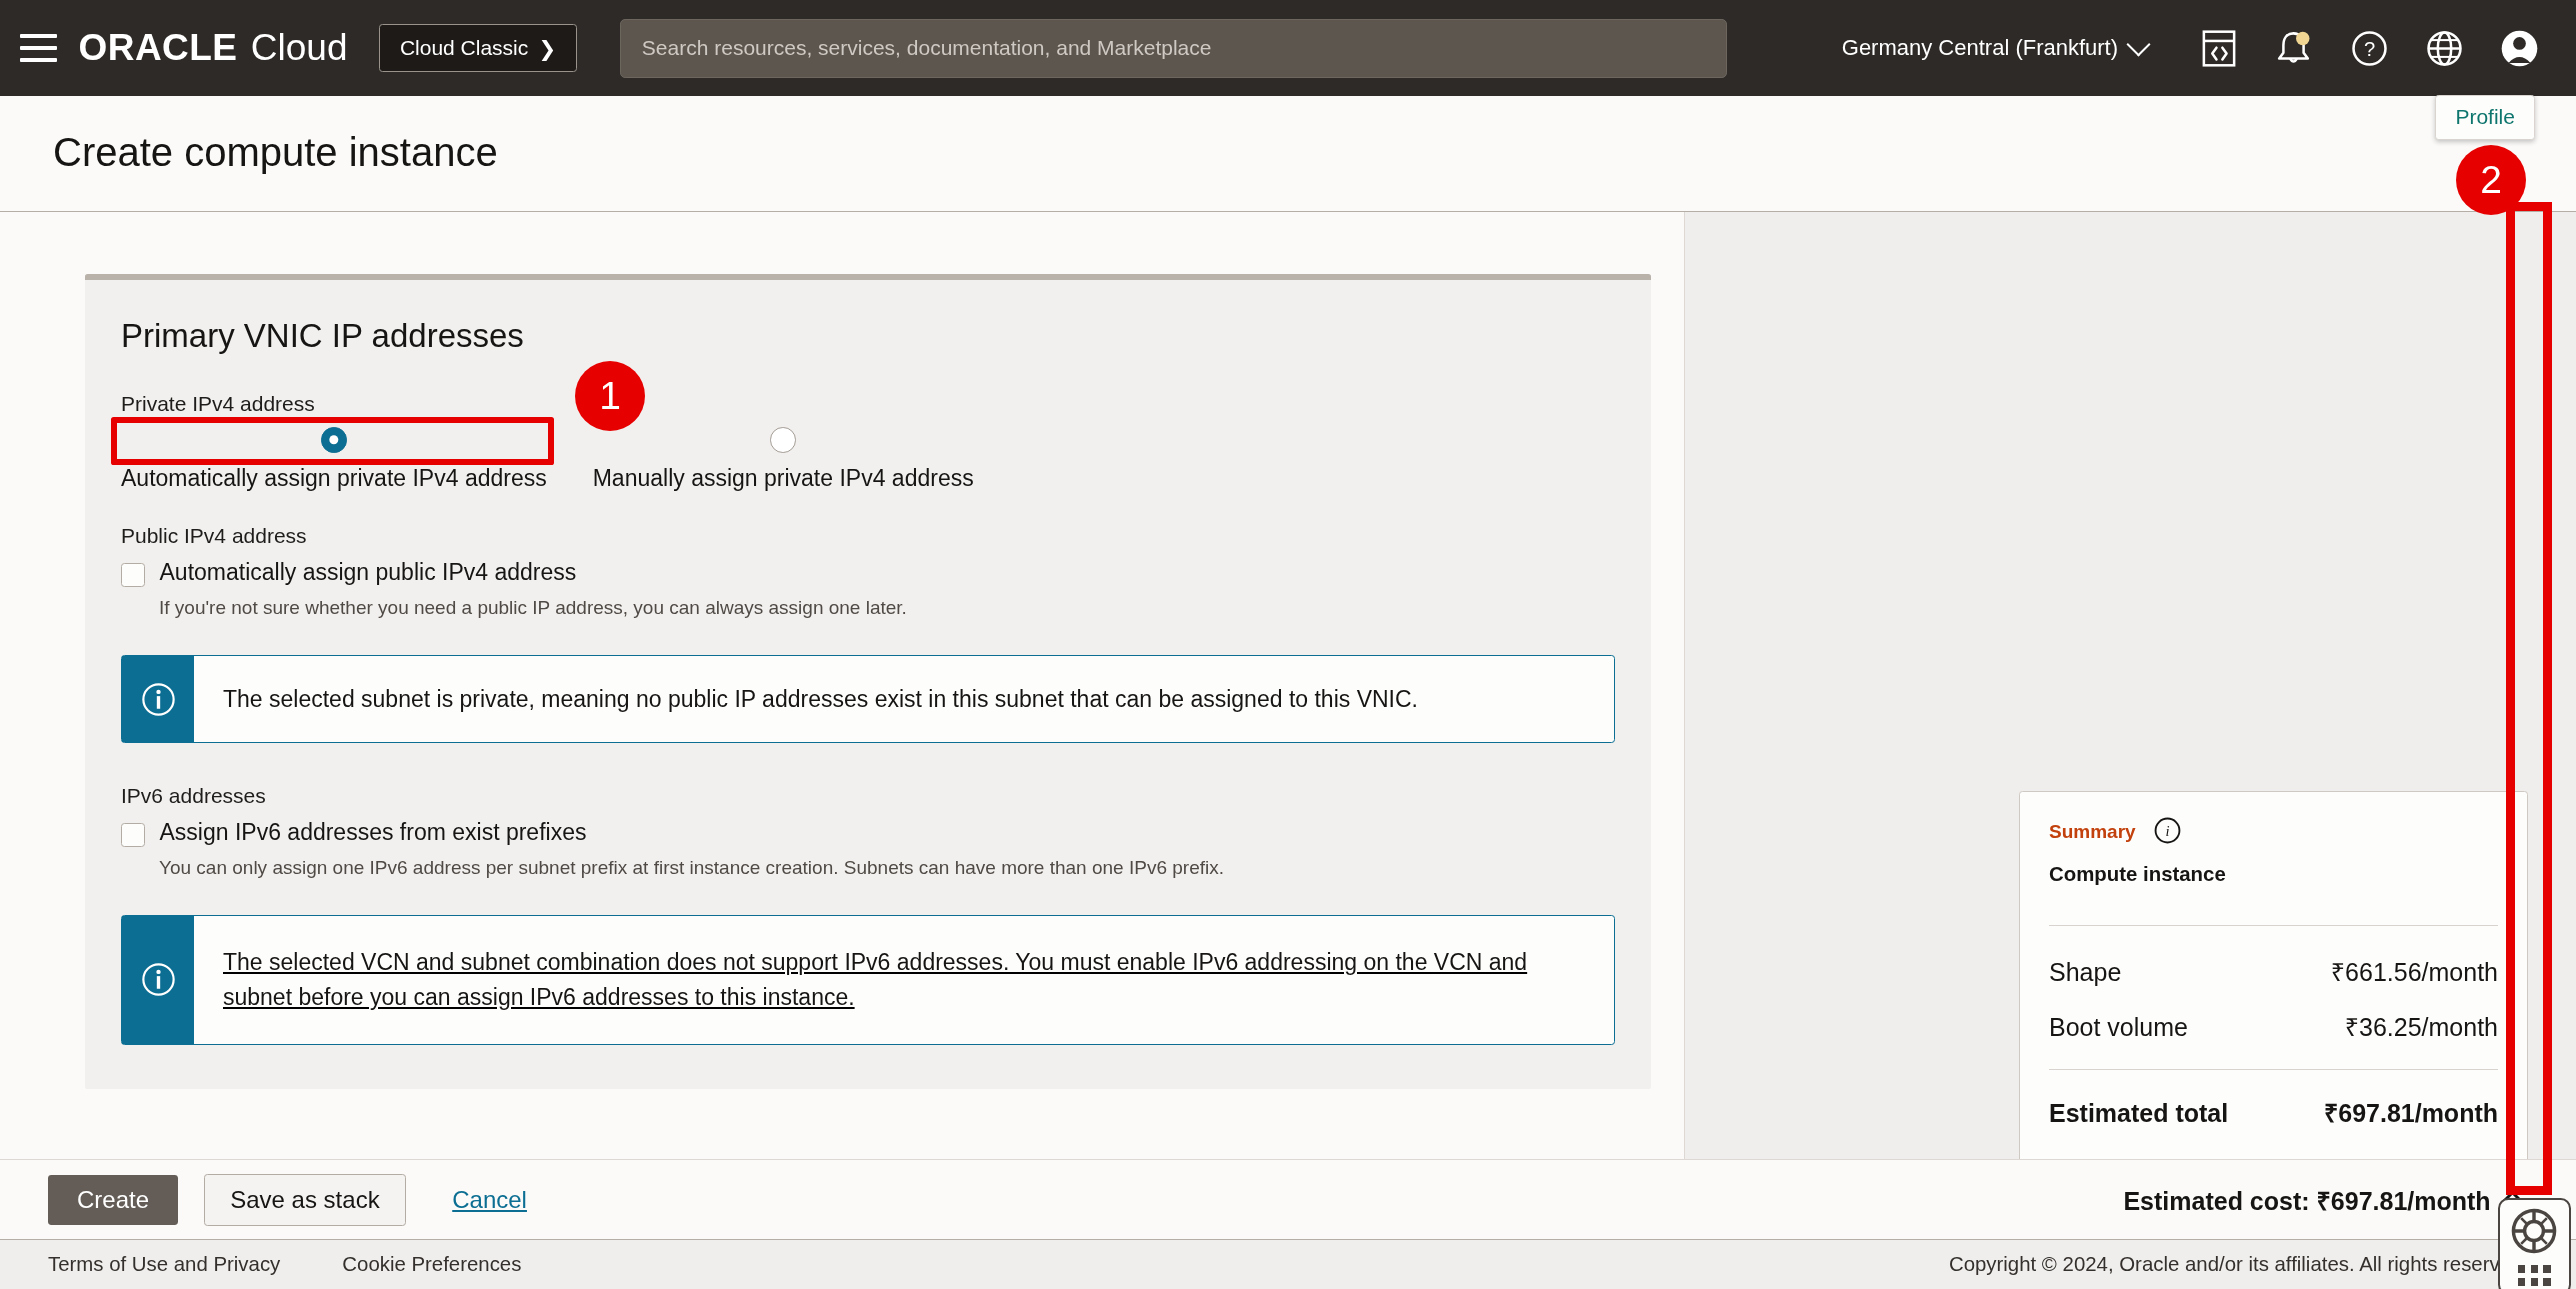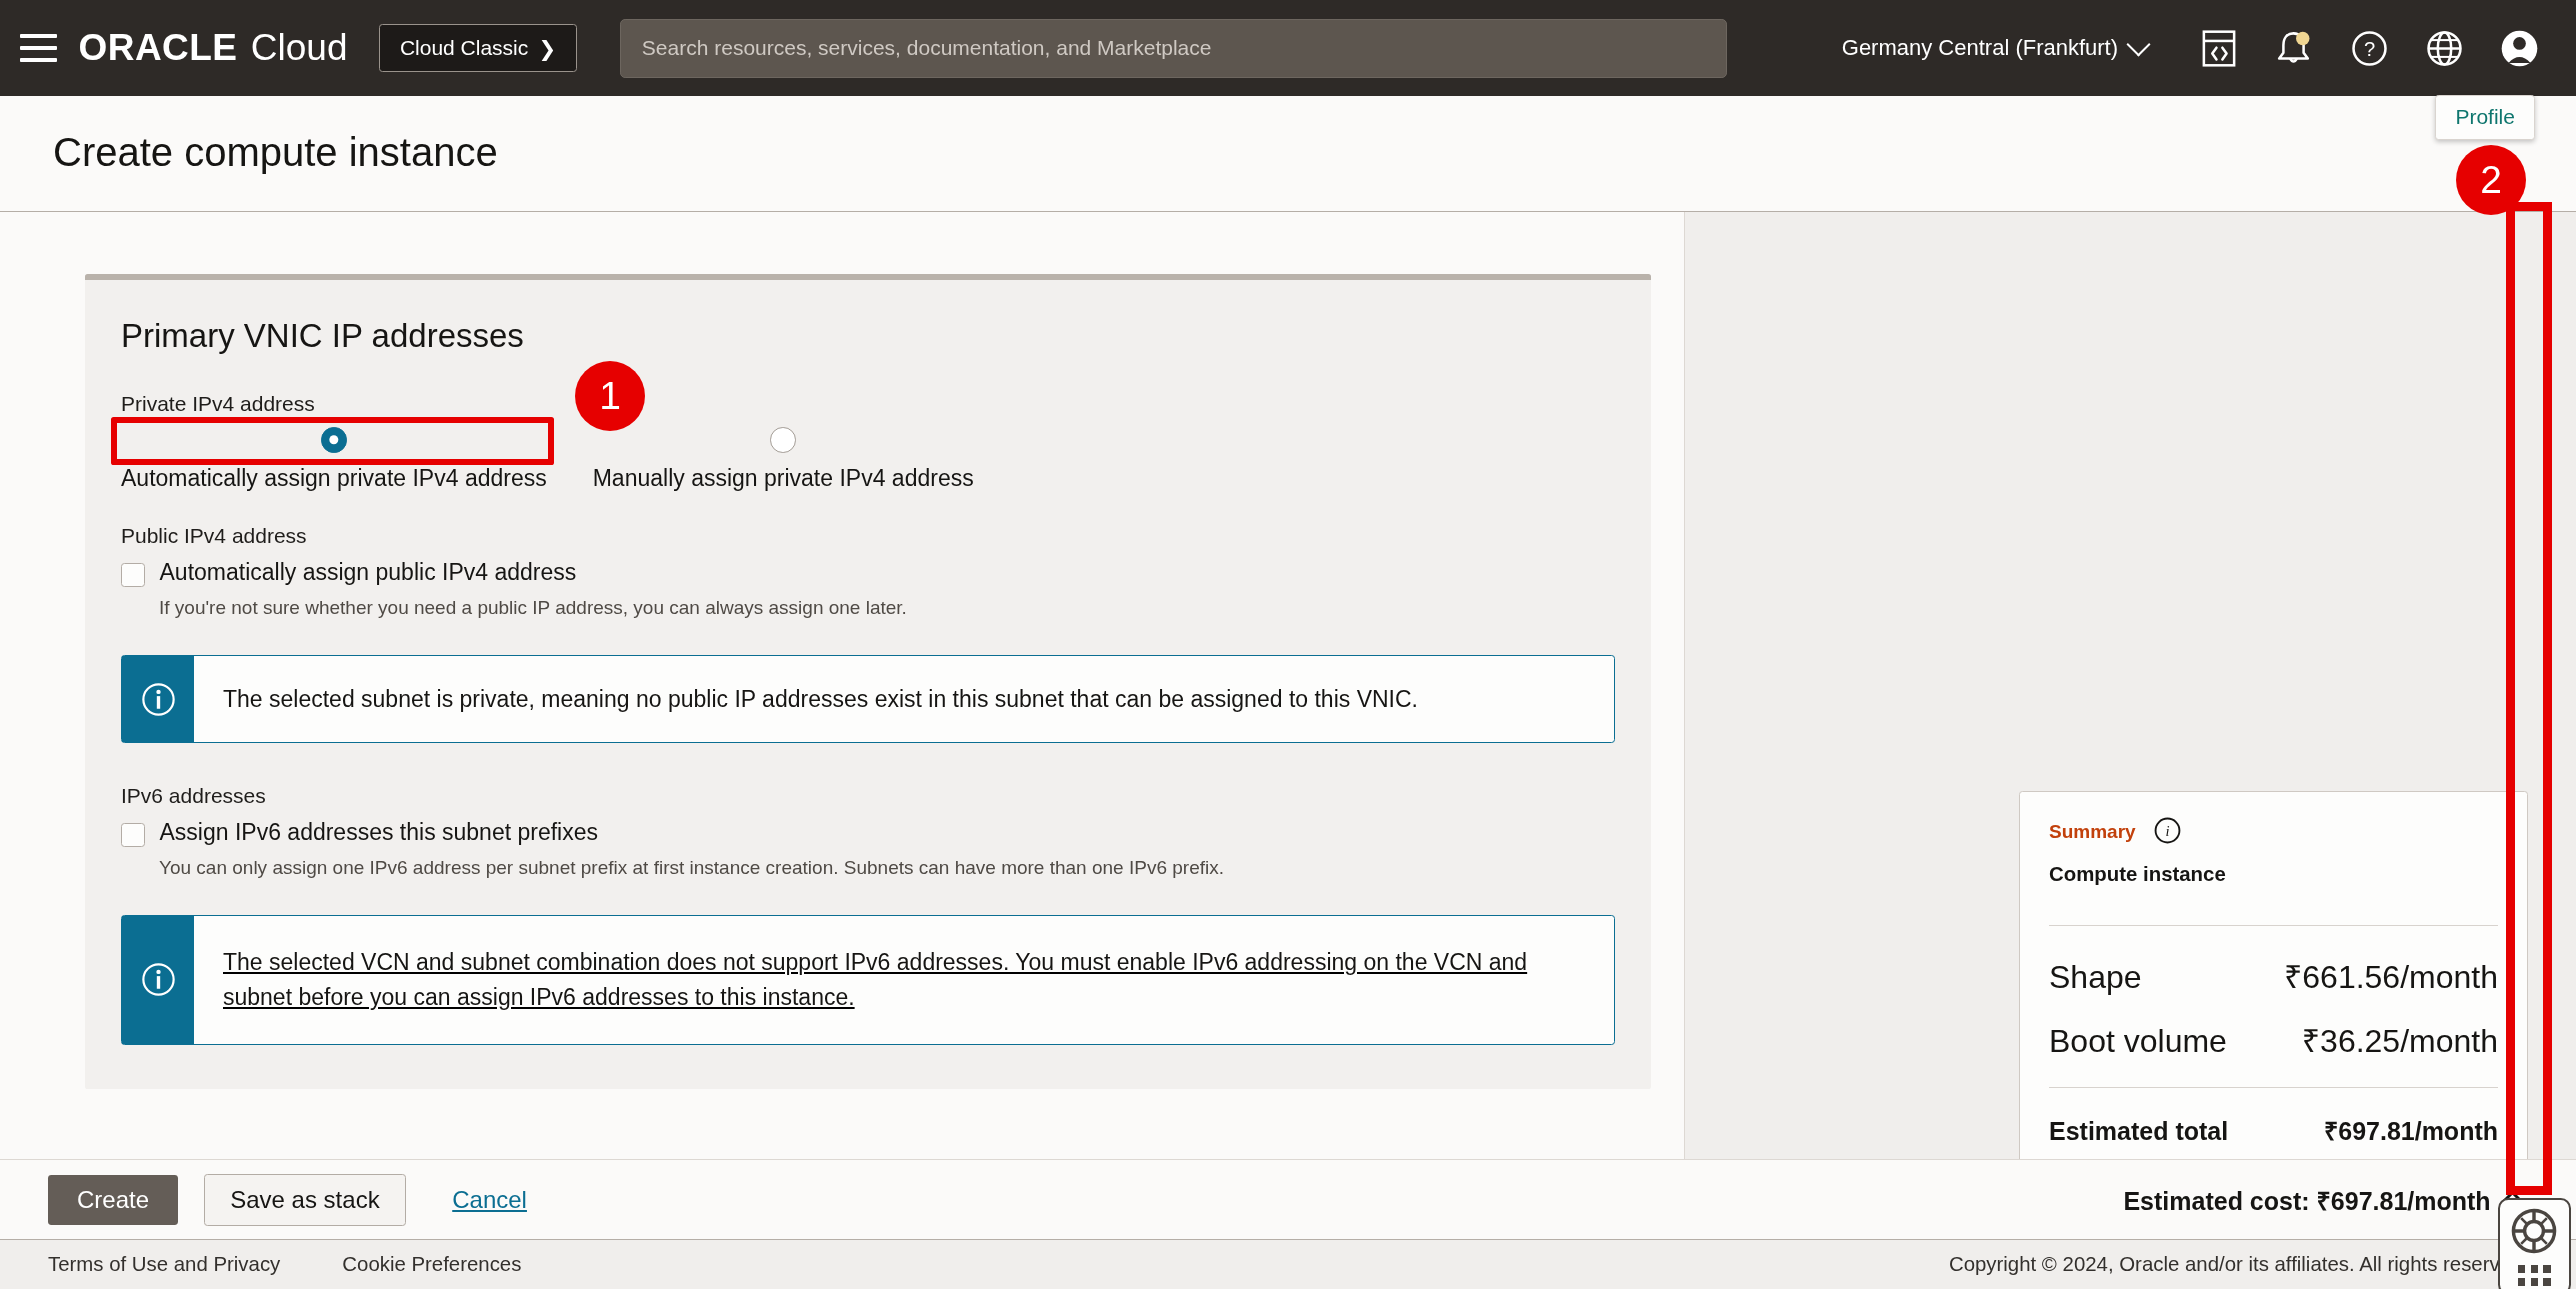--- a/index.html
+++ b/index.html
@@ -197,21 +197,21 @@
     border: 0.9px solid #cfc9c3;
     border-radius: 3.4px;
     padding: 24px 29px 34px 29px;
   }
   .sum-head { display: flex; align-items: center; gap: 17px; }
   .sum-title { font-size: 19px; font-weight: 700; color: #c2410c; }
   .sum-sub { font-size: 20.4px; font-weight: 700; color: #161513; margin-top: 14.5px; }
   .sum-div { height: 0.9px; background: #d8d3ce; margin: 39px 0 29px 0; }
   .sum-row {
     display: flex; justify-content: space-between; align-items: baseline;
-    font-size: 32px; color: #161513; margin-bottom: 21px;
+    font-size: 25px; color: #161513; margin-bottom: 21px;
   }
   .sum-total {
     display: flex; justify-content: space-between; align-items: baseline;
     font-size: 25px; font-weight: 700; color: #161513;
   }
 
   
   .helpwidget {
     position: absolute; right: 5.1px; top: 986px;
     width: 73px; height: 97px;
@@ -421,21 +421,21 @@
             <rect x="20" y="18" width="4" height="15" fill="#fff"></rect>
           </svg>
         </div>
         <div class="banner-body">The selected subnet is private, meaning no public IP addresses exist in this subnet that can be assigned to this VNIC.</div>
       </div>
 
       <div class="fieldlabel section-gap">IPv6 addresses</div>
 
       <div class="checkrow">
         <span class="cbx"></span>
-        <span class="check-lbl">Assign IPv6 addresses this subnet prefixes</span>
+        <span class="check-lbl">Assign IPv6 addresses from exist prefixes</span>
       </div>
       <div class="helptext">You can only assign one IPv6 address per subnet prefix at first instance creation. Subnets can have more than one IPv6 prefix.</div>
 
       <div class="banner tall" style="margin-bottom:10px;text-decoration:underline;">
         <div class="banner-icon">
           <svg width="37" height="37" viewBox="0 0 44 44">
             <circle cx="22" cy="22" r="18" fill="none" stroke="#fff" stroke-width="2.6"></circle>
             <circle cx="22" cy="13" r="2.6" fill="#fff"></circle>
             <rect x="20" y="18" width="4" height="15" fill="#fff"></rect>
           </svg>

